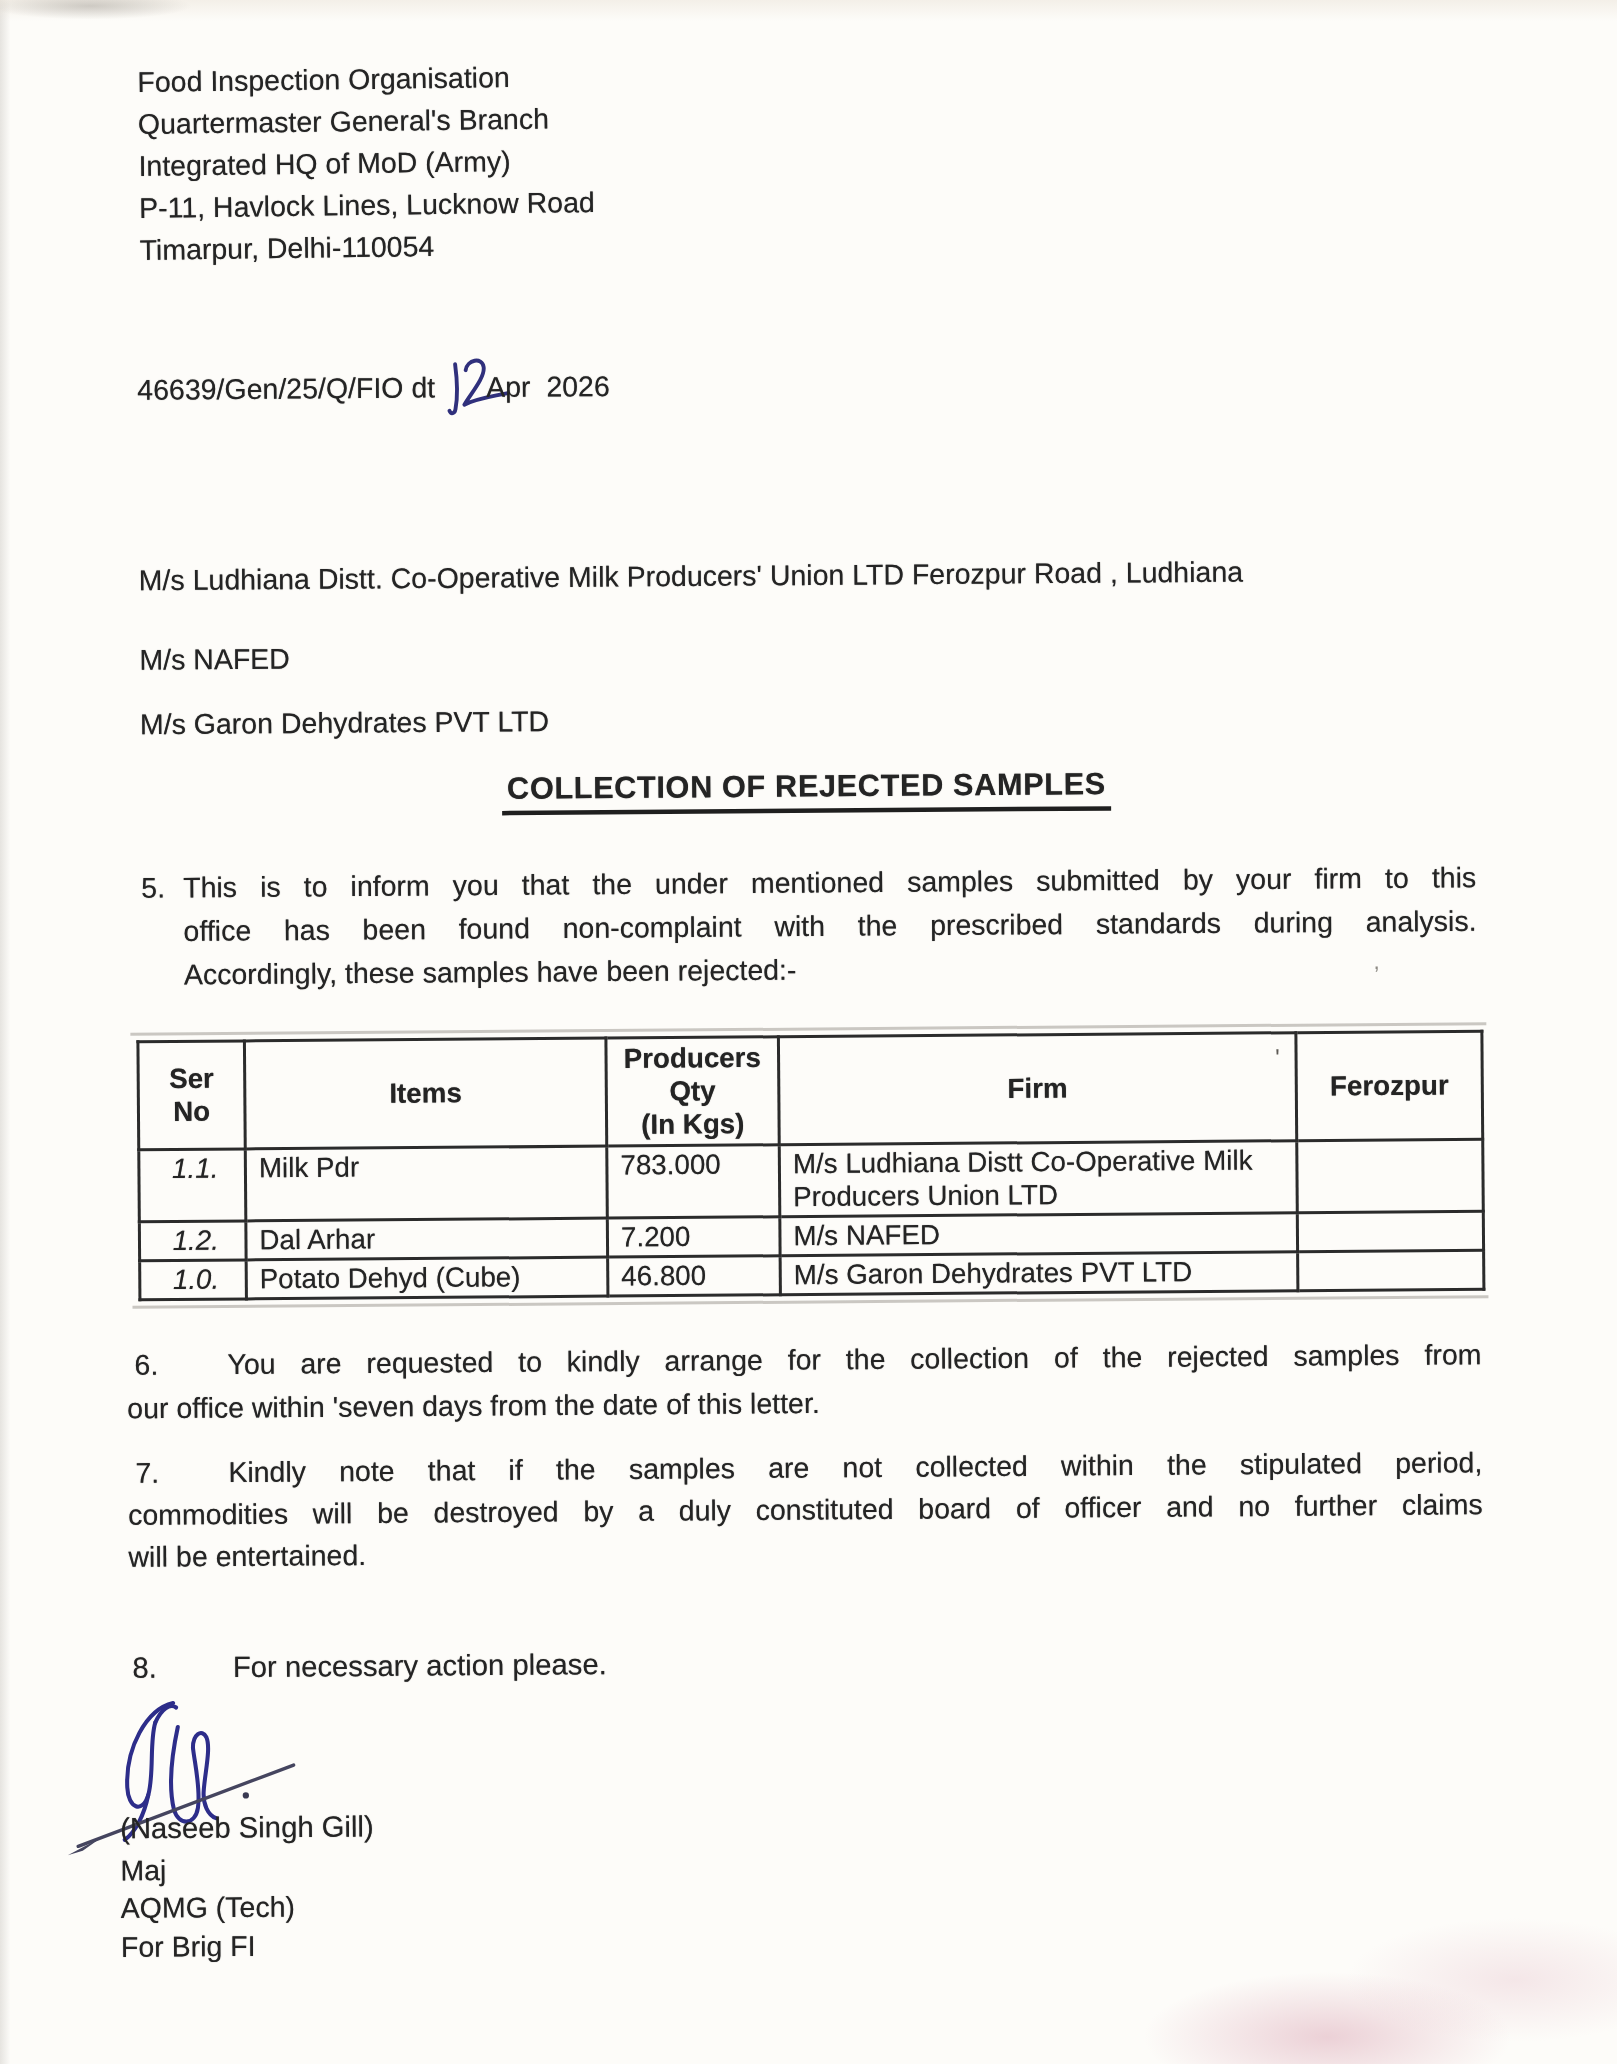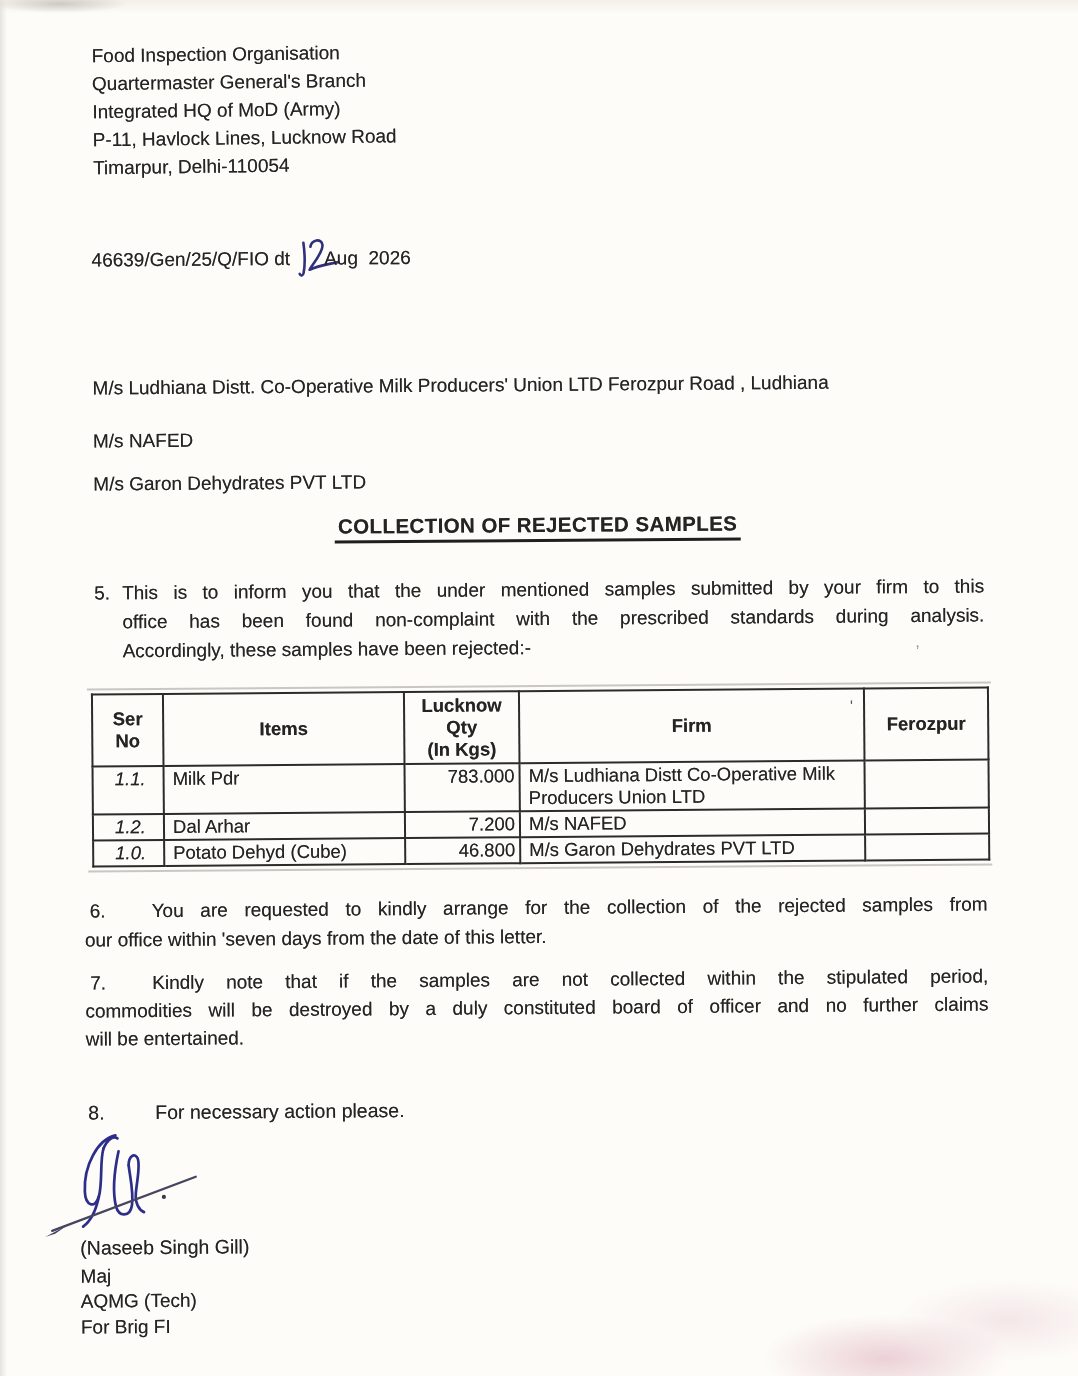--- a/index.html
+++ b/index.html
@@ -87,28 +87,28 @@
     border: 2px solid #2b2b2b;
     font-size: 18.5px;
     overflow: hidden;
   }
   table.rej th {
     font-weight: bold; text-align: center; vertical-align: middle;
     line-height: 22px; white-space: pre-line; height: 66px; padding: 2px;
   }
   table.rej td { vertical-align: top; line-height: 22px; padding: 1px 4px 1px 8px; }
   td.c-ser { text-align: center; padding-left: 2px; font-style: italic; }
-  td.c-qty { padding-left: 10px; text-align: right; }
+  td.c-qty { padding-left: 10px; }
   tr.r1 td { height: 44px; }
   tr.r2 td, tr.r3 td { height: 22px; }
 
   
   .sig-svg { position: absolute; left: 38px; top: 1122px; overflow: visible; }
   .sigblock { position: absolute; left: 76px; top: 1204px; font-size: 19px; line-height: 25.5px; }
-  .sigblock .sig-name { font-size: 19.5px; margin-bottom: 2px; margin-top: 28px; }
+  .sigblock .sig-name { font-size: 19.5px; margin-bottom: 2px; }
 
   
   .speck { position: absolute; font-size: 15px; color: #8d8a84; text-shadow: none; }
   .speck-a { left: 916px; top: 636px; }
   .speck-b { left: 850px; top: 700px; color: #5d5a55; font-size: 16px; }
 </style>
 </head>
 <body>
 
 <div class="page">
@@ -121,21 +121,21 @@
       <div>P-11, Havlock Lines, Lucknow Road</div>
       <div>Timarpur, Delhi-110054</div>
     </div>
 
     <div class="refline">
       <span>46639/Gen/25/Q/FIO dt</span><svg class="hand-date" viewBox="0 0 46 44" aria-label="12">
         <g fill="none" stroke="#30307c" stroke-width="2.6" stroke-linecap="round" stroke-linejoin="round">
           <path d="M 9,7 C 10,15 11,27 9,37 C 8.5,40 6,40.5 5,38"></path>
           <path d="M 16,11 C 17,4 27,2 28,9 C 29,16 19,27 15,34 C 23,30 32,29 44,26.5"></path>
         </g>
-      </svg><span class="keepspace">Aug  2026</span>
+      </svg><span class="keepspace">Apr  2026</span>
     </div>
 
     <div class="addr addr1">M/s Ludhiana Distt. Co-Operative Milk Producers' Union LTD Ferozpur Road , Ludhiana</div>
     <div class="addr addr2">M/s NAFED</div>
     <div class="addr addr3">M/s Garon Dehydrates PVT LTD</div>
 
     <div class="title">
       <span>COLLECTION OF REJECTED SAMPLES</span>
     </div>
 
@@ -158,21 +158,21 @@
             <col style="width:241px">
             <col style="width:115px">
             <col style="width:345px">
             <col style="width:124px">
         </colgroup>
         <thead>
           <tr>
             <th>Ser
 No</th>
             <th>Items</th>
-            <th>Lucknow
+            <th>Producers
 Qty
 (In Kgs)</th>
             <th>Firm</th>
             <th>Ferozpur</th>
           </tr>
         </thead>
         <tbody>
           <tr class="r1">
             <td class="c-ser">1.1.</td>
             <td>Milk Pdr</td>

